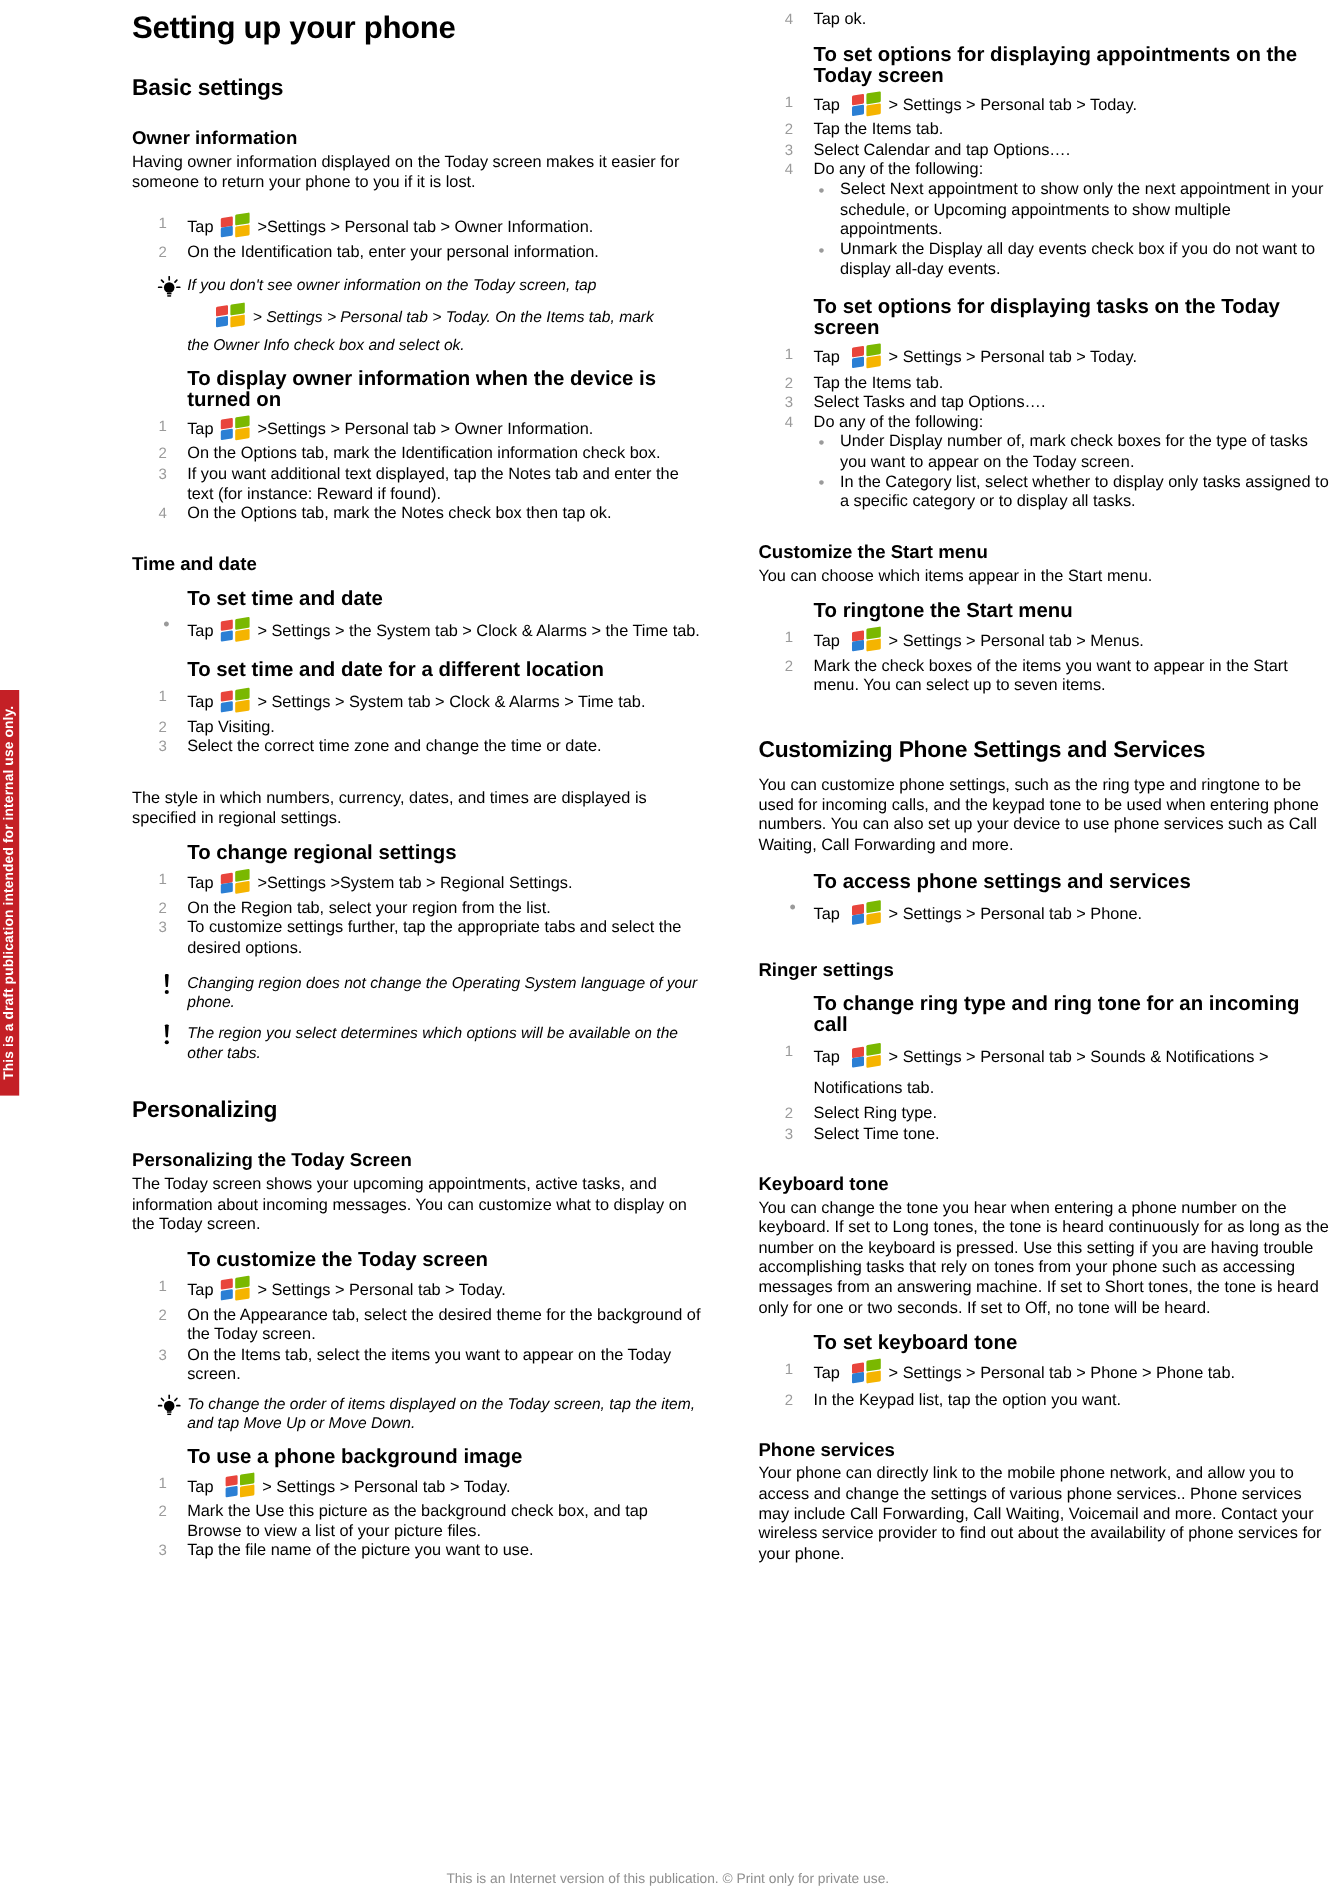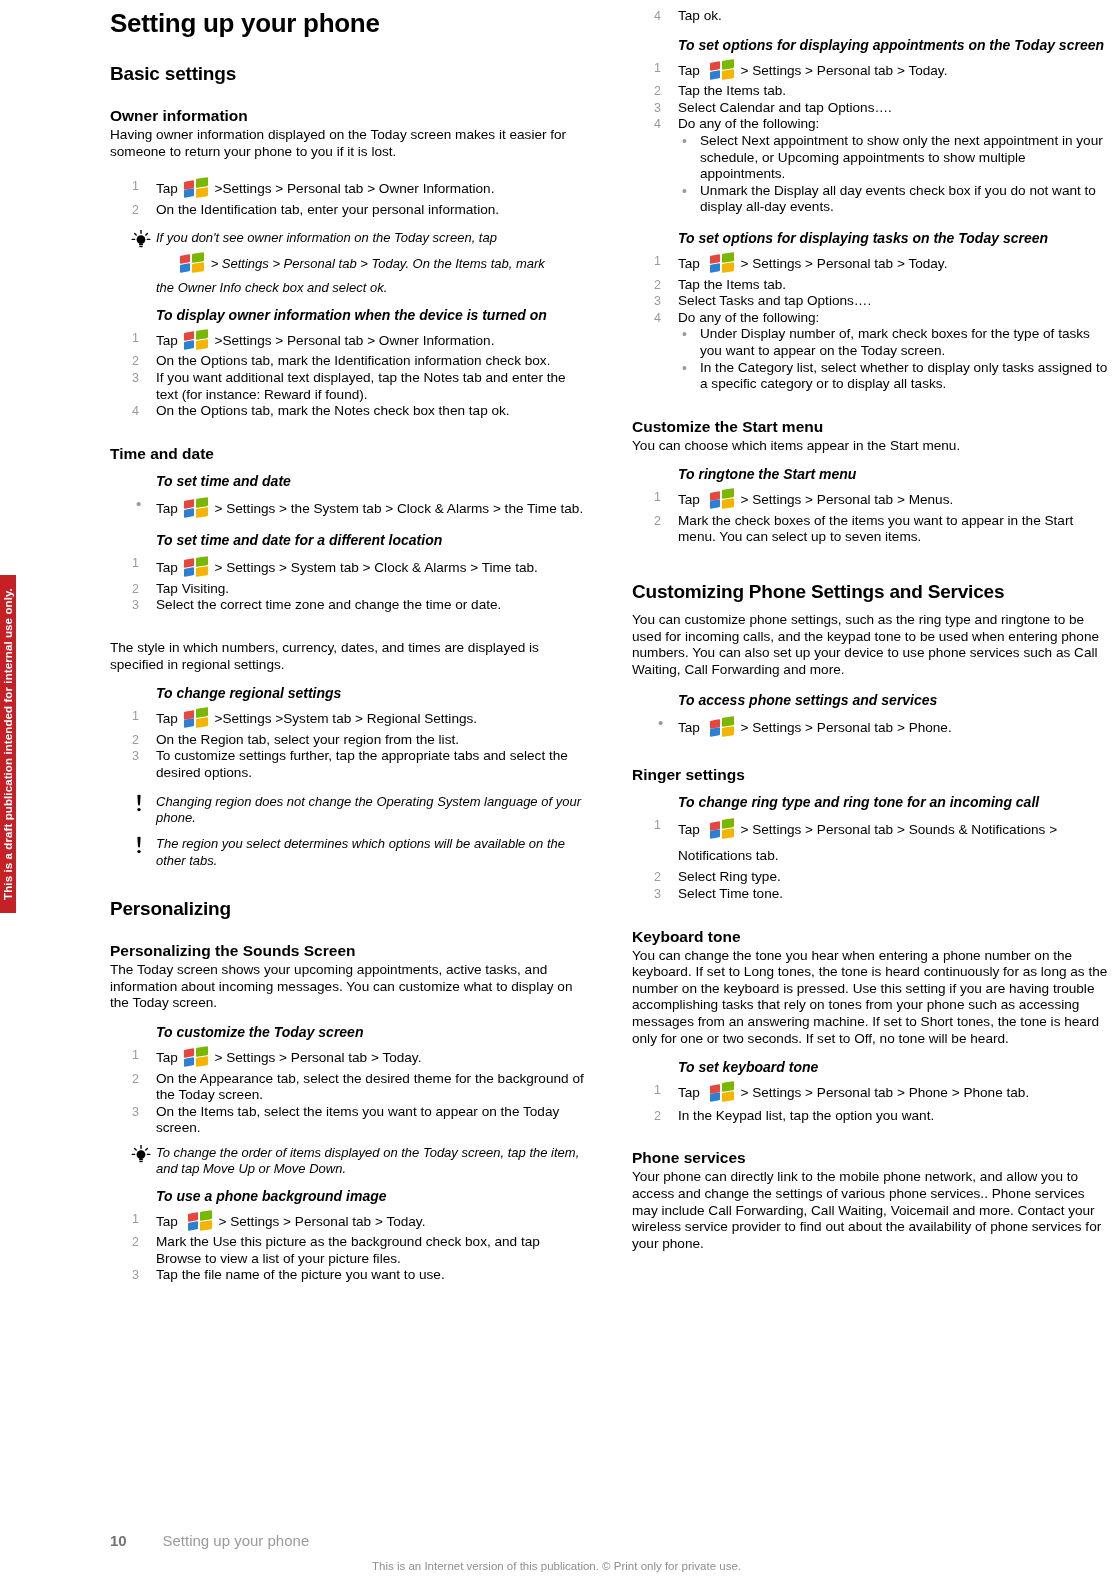--- a/index.html
+++ b/index.html
@@ -41,21 +41,21 @@
     letter-spacing:-.2px;line-height:24px;
   }
   h3.sub{
     font-size:15.5px;font-weight:bold;margin:0;padding:0;
     line-height:19px;
   }
   p.body{
     font-size:13.6px;line-height:16.6px;margin:0;padding:0;
   }
   .proc-title{
-    font-size:14px;font-weight:bold;font-style:italic;
+    font-size:17px;font-weight:bold;
     line-height:17px;margin:0;padding:0 0 0 46px;
   }
   
   .sp2{height:2px;}
   .sp4{height:4px;}
   .sp6{height:6px;}
   .sp8{height:8px;}
   .sp10{height:10px;}
   .sp12{height:12px;}
   .sp14{height:14px;}
@@ -305,21 +305,21 @@
           <circle cx="9" cy="15.6" r="1.7" fill="#000"></circle>
         </svg>
       </span>
       <span>The region you select determines which options will be available on the other tabs.</span>
     </div>
 
     <div class="sp28"></div>
     <h2 class="sect">Personalizing</h2>
 
     <div class="sp20"></div>
-    <h3 class="sub">Personalizing the Sounds Screen</h3>
+    <h3 class="sub">Personalizing the Today Screen</h3>
     <div class="sp2"></div>
     <p class="body">The Today screen shows your upcoming appointments, active tasks, and information about incoming messages. You can customize what to display on the Today screen.</p>
 
     <div class="sp12"></div>
     <div class="proc-title">To customize the Today screen</div>
     <div class="sp6"></div>
     <ol class="steps">
       <li class="step">
         <span class="num">1</span>
         <span>Tap</span>
@@ -542,19 +542,15 @@
       </li>
     </ol>
 
     <div class="sp24"></div>
     <h3 class="sub">Phone services</h3>
     <div class="sp2"></div>
     <p class="body">Your phone can directly link to the mobile phone network, and allow you to access and change the settings of various phone services.. Phone services may include Call Forwarding, Call Waiting, Voicemail and more. Contact your wireless service provider to find out about the availability of phone services for your phone.</p>
 
   </div>
 
-  <div id="footer">
-    <span class="pg">10</span>
-    <span class="ft">Setting up your phone</span>
-  </div>
   <div id="internet-note">This is an Internet version of this publication. © Print only for private use.</div>
 
 </div>
 
 </body></html>

